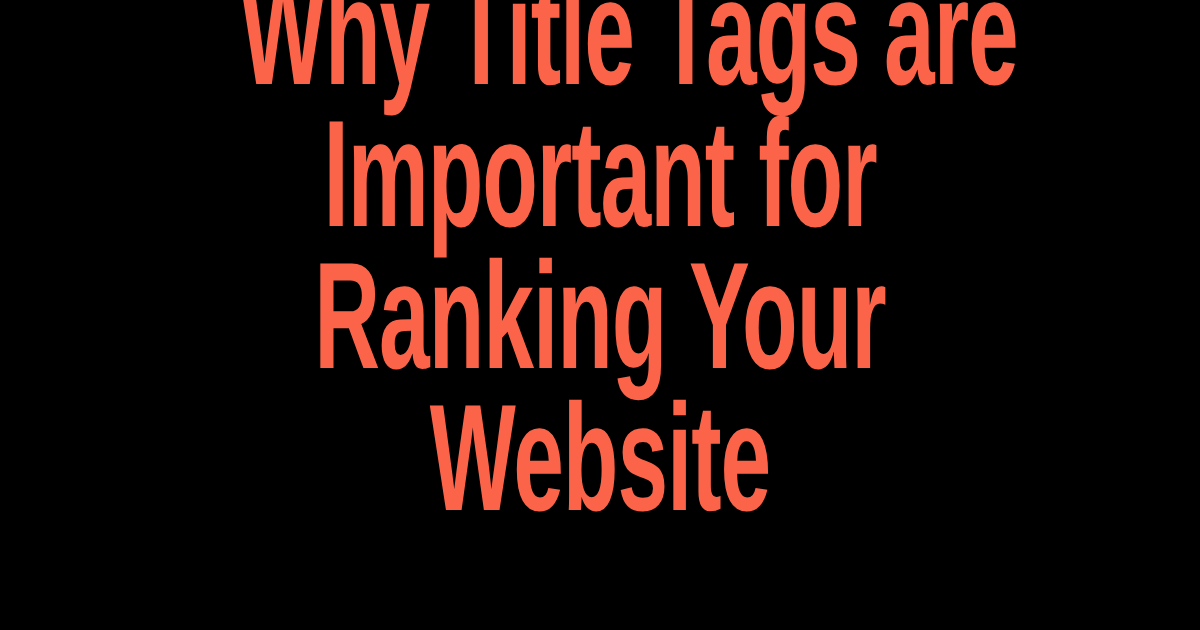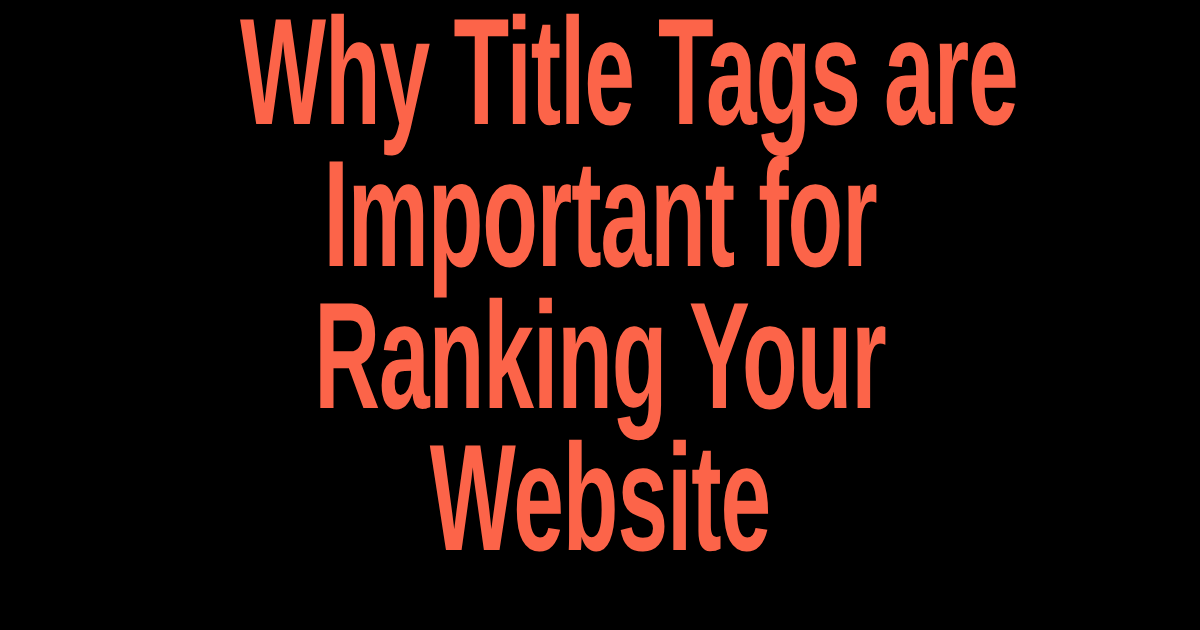--- a/index.html
+++ b/index.html
@@ -15,20 +15,21 @@
     background: #000000;
     font-family: "Liberation Sans", "DejaVu Sans", sans-serif;
   }
 
   .og-card {
     position: relative;
     width: 1200px;
     height: 488px;
     background: #000000;
     display: flex;
+    align-items: center;
     justify-content: center;
     box-sizing: border-box;
   }
 
   .headline {
     width: 1200px;
     text-align: center;
     padding: 0;
     margin: 0;
     

